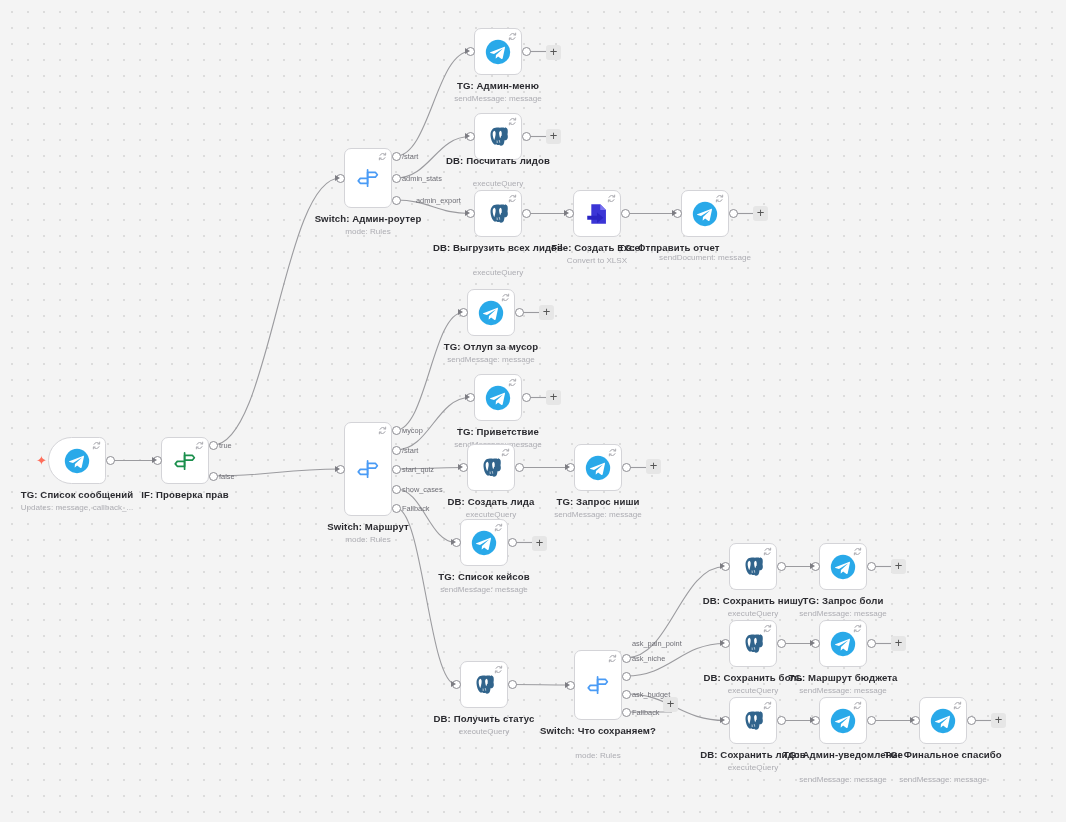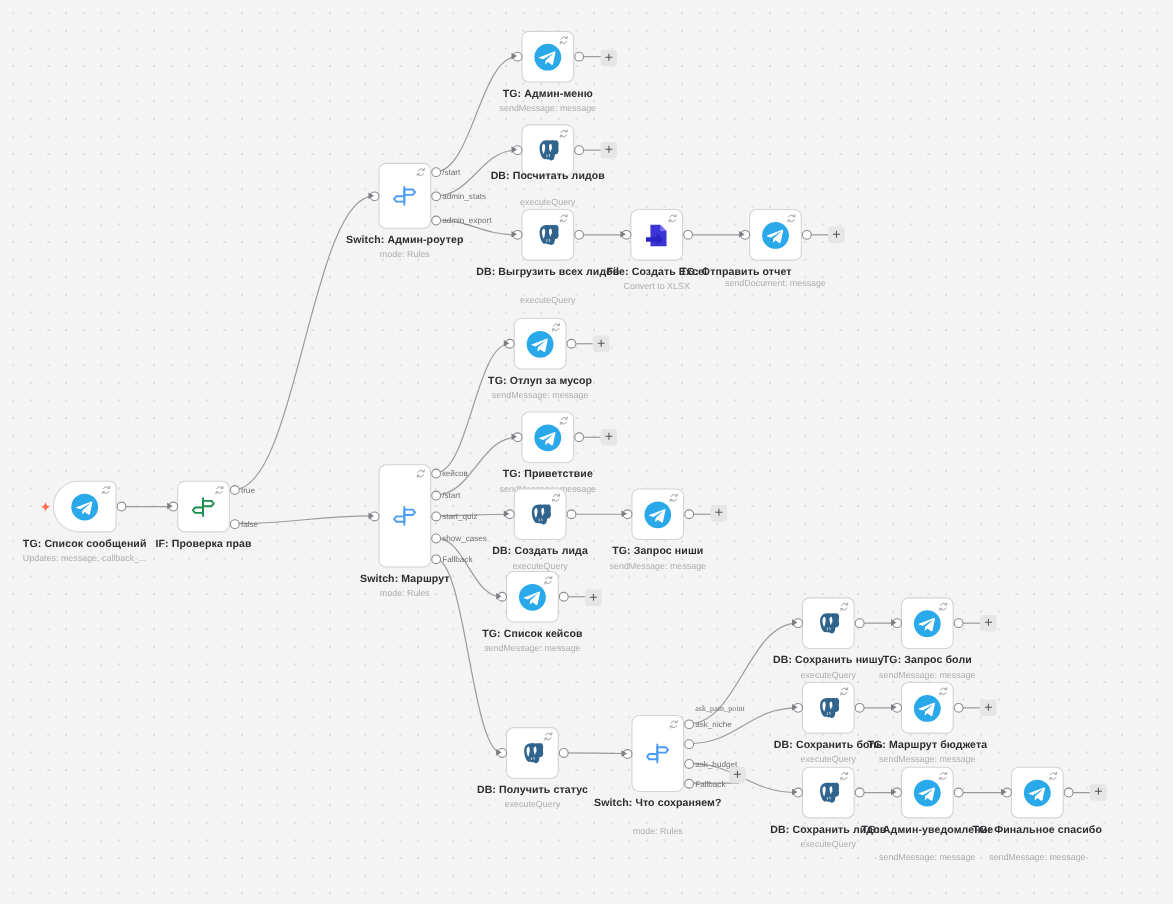--- a/index.html
+++ b/index.html
@@ -422,40 +422,40 @@
       <div class="olabel" style="left: 219px; top: 440.5px;">true</div>
       <div class="port" style="left: 208.5px; top: 471.5px;"></div>
       <div class="olabel" style="left: 219px; top: 471.5px;">false</div>
       <div class="port" style="left: 335.5px; top: 173.5px;"></div>
       <div class="inarrow" style="left: 335px; top: 174.5px;"></div>
       <div class="port" style="left: 391.5px; top: 151.5px;"></div>
       <div class="olabel" style="left: 402px; top: 151.5px;">/start</div>
       <div class="port" style="left: 391.5px; top: 173.5px;"></div>
       <div class="olabel" style="left: 402px; top: 173.5px;">admin_stats</div>
       <div class="port" style="left: 391.5px; top: 195.5px;"></div>
-      <div class="olabel" style="left: 402px; top: 195.5px;">admin_export</div>
+      <div class="olabel" style="left: 416px; top: 195.5px;">admin_export</div>
       <div class="port" style="left: 465.5px; top: 47px;"></div>
       <div class="inarrow" style="left: 465px; top: 48px;"></div>
       <div class="port" style="left: 521.5px; top: 47px;"></div>
       <div class="port" style="left: 465.5px; top: 132px;"></div>
       <div class="inarrow" style="left: 465px; top: 133px;"></div>
       <div class="port" style="left: 521.5px; top: 132px;"></div>
       <div class="port" style="left: 465.5px; top: 209px;"></div>
       <div class="inarrow" style="left: 465px; top: 210px;"></div>
       <div class="port" style="left: 521.5px; top: 209px;"></div>
       <div class="port" style="left: 564.5px; top: 209px;"></div>
       <div class="inarrow" style="left: 564px; top: 210px;"></div>
       <div class="port" style="left: 620.5px; top: 209px;"></div>
       <div class="port" style="left: 672.5px; top: 209px;"></div>
       <div class="inarrow" style="left: 672px; top: 210px;"></div>
       <div class="port" style="left: 728.5px; top: 209px;"></div>
       <div class="port" style="left: 335.5px; top: 464.5px;"></div>
       <div class="inarrow" style="left: 335px; top: 465.5px;"></div>
       <div class="port" style="left: 391.5px; top: 425.5px;"></div>
-      <div class="olabel" style="left: 402px; top: 425.5px;">кейсов</div>
+      <div class="olabel" style="left: 402px; top: 425.5px;">мусор</div>
       <div class="port" style="left: 391.5px; top: 445.5px;"></div>
       <div class="olabel" style="left: 402px; top: 445.5px;">/start</div>
       <div class="port" style="left: 391.5px; top: 464.5px;"></div>
       <div class="olabel" style="left: 402px; top: 464.5px;">start_quiz</div>
       <div class="port" style="left: 391.5px; top: 484.5px;"></div>
       <div class="olabel" style="left: 402px; top: 484.5px;">show_cases</div>
       <div class="port" style="left: 391.5px; top: 503.5px;"></div>
       <div class="olabel" style="left: 402px; top: 503.5px;">Fallback</div>
       <div class="port" style="left: 458.5px; top: 308px;"></div>
       <div class="inarrow" style="left: 458px; top: 309px;"></div>
@@ -473,21 +473,21 @@
       <div class="inarrow" style="left: 451px; top: 539px;"></div>
       <div class="port" style="left: 507.5px; top: 538px;"></div>
       <div class="port" style="left: 451.5px; top: 680px;"></div>
       <div class="inarrow" style="left: 451px; top: 681px;"></div>
       <div class="port" style="left: 507.5px; top: 680px;"></div>
       <div class="port" style="left: 565.5px; top: 680.5px;"></div>
       <div class="inarrow" style="left: 565px; top: 681.5px;"></div>
       <div class="port" style="left: 621.5px; top: 653.5px;"></div>
       <div class="olabel" style="left: 632px; top: 653.5px;">ask_niche</div>
       <div class="port" style="left: 621.5px; top: 671.5px;"></div>
-      <div class="olabel" style="left: 632px; top: 639px; font-family: Liberation Serif, serif;">ask_pain_point</div>
+      <div class="olabel" style="left: 632px; top: 639px;">ask_pain_point</div>
       <div class="port" style="left: 621.5px; top: 689.5px;"></div>
       <div class="olabel" style="left: 632px; top: 689.5px;">ask_budget</div>
       <div class="port" style="left: 621.5px; top: 707.5px;"></div>
       <div class="olabel" style="left: 632px; top: 707.5px;">Fallback</div>
       <div class="port" style="left: 720.5px; top: 562px;"></div>
       <div class="inarrow" style="left: 720px; top: 563px;"></div>
       <div class="port" style="left: 776.5px; top: 562px;"></div>
       <div class="port" style="left: 810.5px; top: 562px;"></div>
       <div class="inarrow" style="left: 810px; top: 563px;"></div>
       <div class="port" style="left: 866.5px; top: 562px;"></div>

